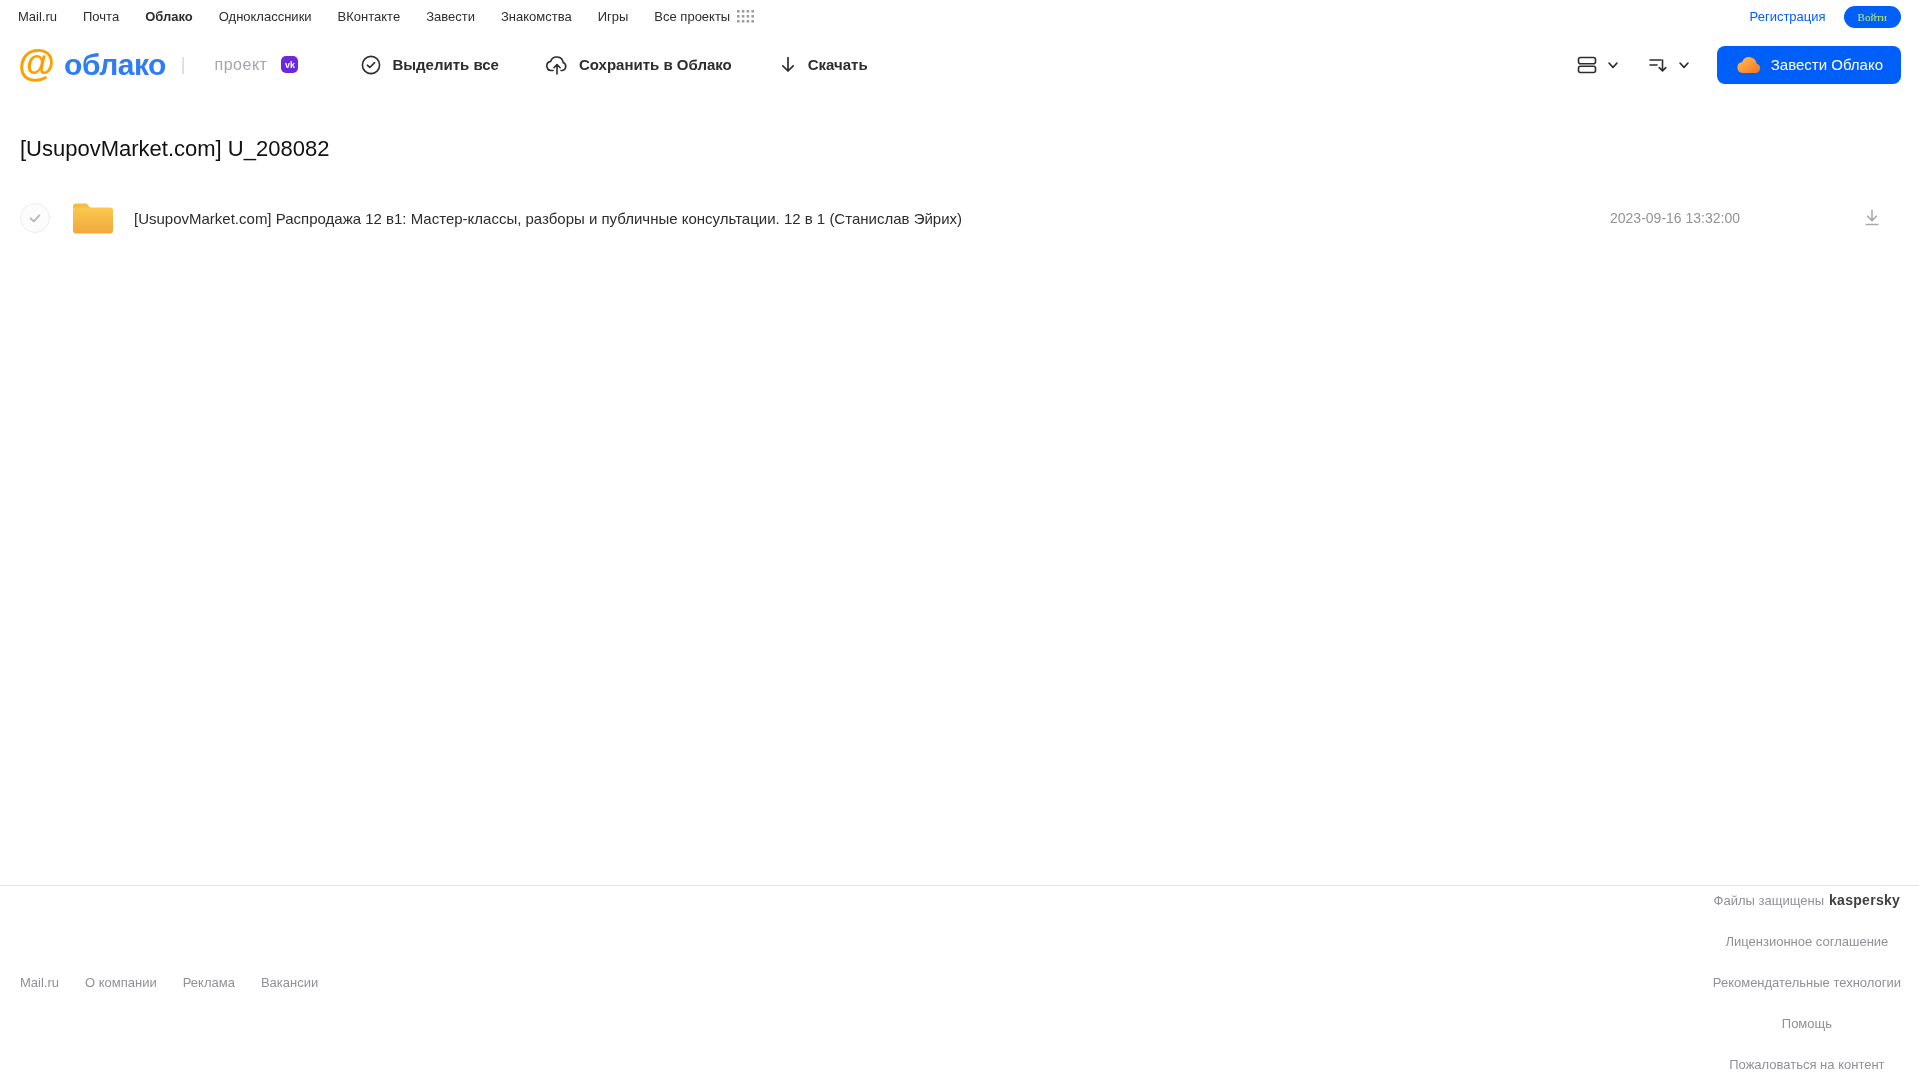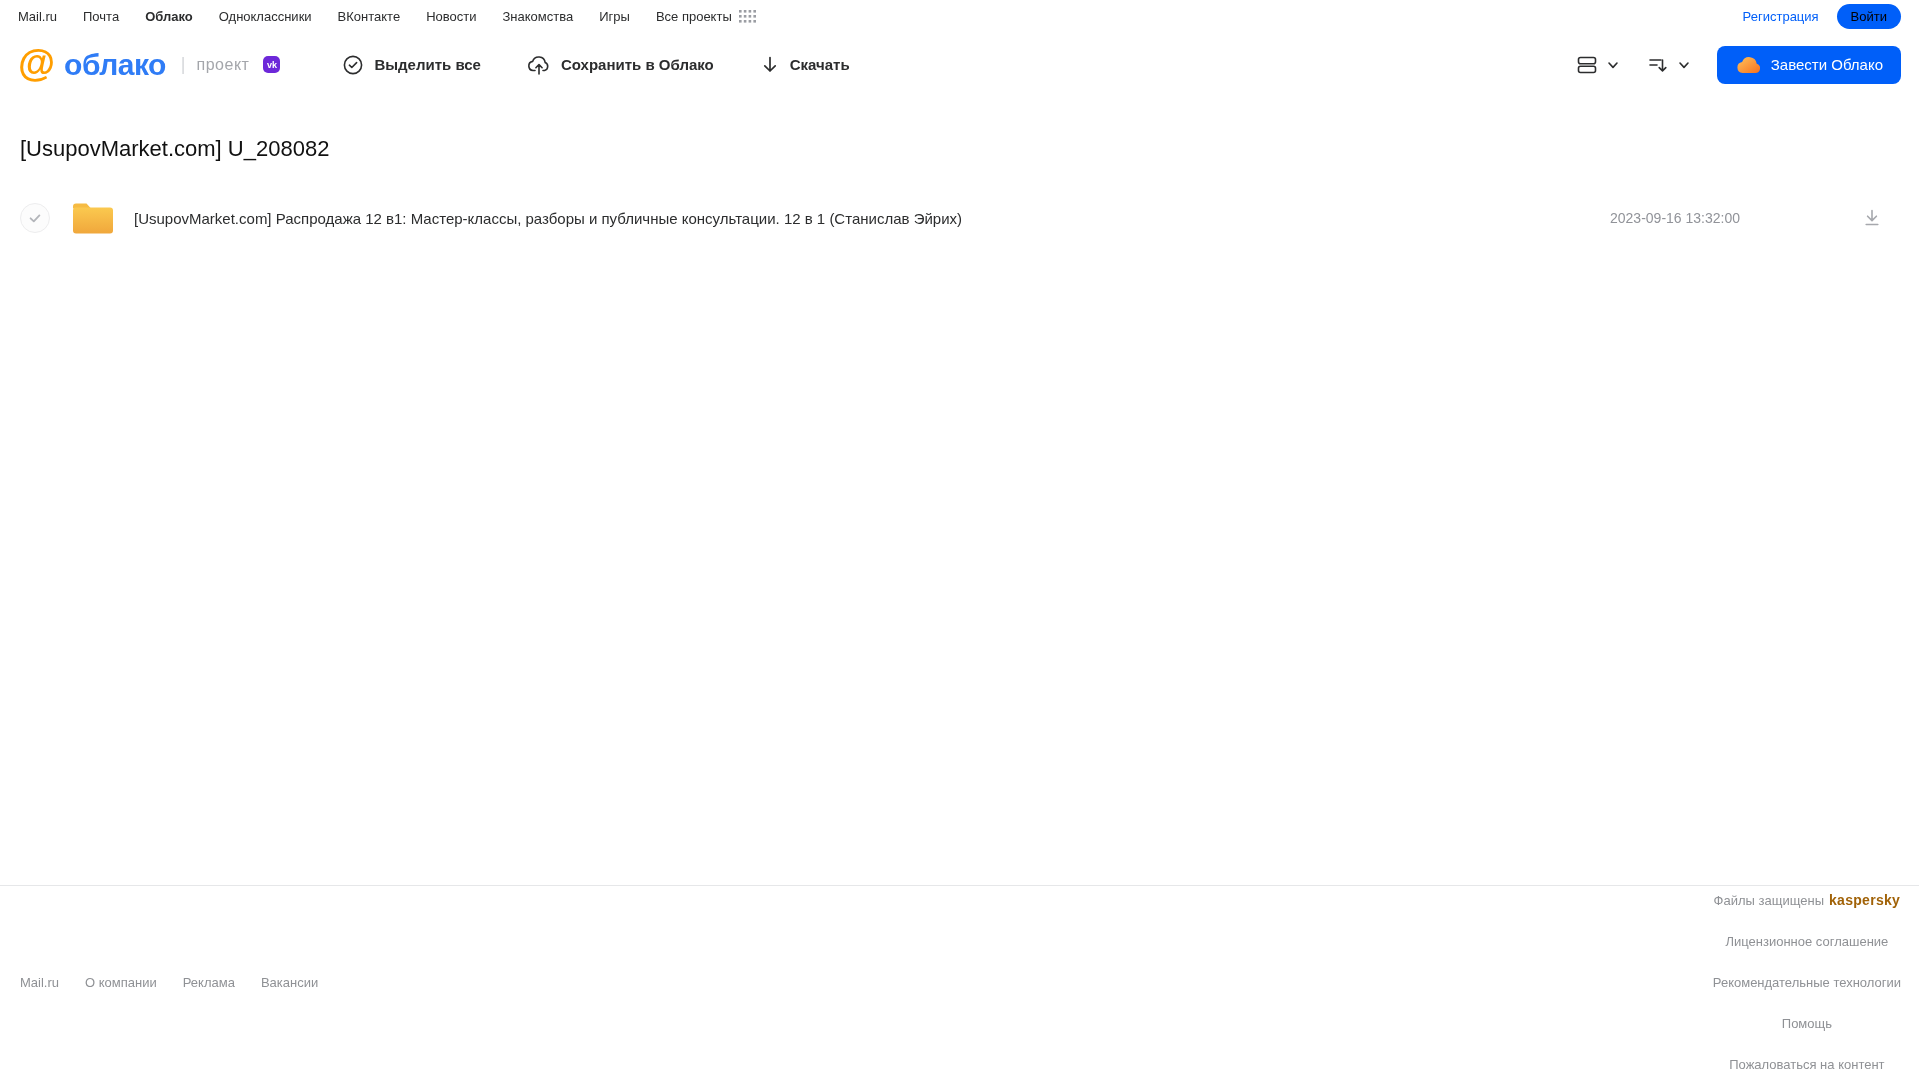--- a/index.html
+++ b/index.html
@@ -19,35 +19,35 @@
     height: 33px; padding: 0 18px;
     font-size: 13px;
   }
   .topnav-left { display: flex; align-items: center; gap: 26px; }
   .topnav-item { color: #2c2d2e; cursor: pointer; white-space: nowrap; }
   .topnav-item.active { font-weight: bold; }
   .topnav-apps { display: flex; align-items: center; gap: 7px; cursor: pointer; }
   .topnav-right { margin-left: auto; display: flex; align-items: center; gap: 18px; }
   .reg-link { color: #005ff9; cursor: pointer; }
   .login-btn {
-    background: #005ff9; color: #000000; border: none;
-    font-size: 13px; font-family: Liberation Sans, sans-serif;
+    background: #005ff9; color: #bef264; border: none;
+    font-size: 11px; font-family: Liberation Serif, serif;
     padding: 5px 14px; border-radius: 14px; cursor: pointer;
   }
 
   
   .header {
     display: flex; align-items: center;
     height: 63px; padding: 0 18px;
   }
   .logo { display: flex; align-items: center; gap: 9px; cursor: pointer; }
   .logo-at { color: #ff9e00; font-size: 38px; font-weight: bold; line-height: 1; margin-top: -3px; }
   .logo-word { color: #2f7cf6; font-size: 30px; font-weight: bold; letter-spacing: -0.5px; }
   .logo-sep { color: #d5d7da; font-size: 18px; margin: 0 2px 0 6px; }
-  .logo-project { color: #a4a6ab; font-size: 16px; letter-spacing: 0.5px; }
+  .logo-project { color: #a4a6ab; font-size: 16px; letter-spacing: 0.5px; margin-left: 18px; }
   .vk-badge {
     display: inline-flex; align-items: center; justify-content: center;
     width: 17px; height: 17px; border-radius: 5px;
     background: #6d28d9; color: #fff;
     font-size: 9px; font-weight: bold; margin-left: 5px;
   }
   .toolbar { display: flex; align-items: center; gap: 46px; margin-left: 62px; }
   .tool-btn {
     display: flex; align-items: center; gap: 10px;
     background: none; border: none; cursor: pointer;
@@ -90,36 +90,36 @@
   .footer {
     position: absolute; left: 0; right: 0; bottom: 0;
     border-top: 1px solid #e6e7e9;
     display: flex; align-items: center;
     padding: 6px 18px 7px 20px;
     font-size: 13px; color: #8f9195;
   }
   .footer-left { display: flex; align-items: center; gap: 26px; }
   .footer-right { margin-left: auto; display: flex; align-items: center; gap: 26px; flex-direction: column; }
   .footer-link { cursor: pointer; white-space: nowrap; }
-  .kaspersky { color: #a16207; font-weight: bold; font-size: 14px; margin-left: 5px; letter-spacing: 0.3px; }
+  .kaspersky { color: #404040; font-weight: bold; font-size: 14px; margin-left: 5px; letter-spacing: 0.3px; }
   .protected { display: flex; align-items: center; }
 </style>
 </head>
 <body>
 
 <div class="page">
 
   <div class="topnav">
     <div class="topnav-left">
       <span class="topnav-item">Mail.ru</span>
       <span class="topnav-item">Почта</span>
       <span class="topnav-item active">Облако</span>
       <span class="topnav-item">Одноклассники</span>
       <span class="topnav-item">ВКонтакте</span>
-      <span class="topnav-item">Новости</span>
+      <span class="topnav-item">Завести</span>
       <span class="topnav-item">Знакомства</span>
       <span class="topnav-item">Игры</span>
       <span class="topnav-apps">
         <span class="topnav-item">Все проекты</span>
         <span style="display:flex;">
           <svg width="17" height="13" viewBox="0 0 17 13">
             <g fill="#9b9da3">
               <rect x="0" y="0" width="2.6" height="2.6"></rect>
                 <rect x="4.8" y="0" width="2.6" height="2.6"></rect>
                 <rect x="9.6" y="0" width="2.6" height="2.6"></rect>

